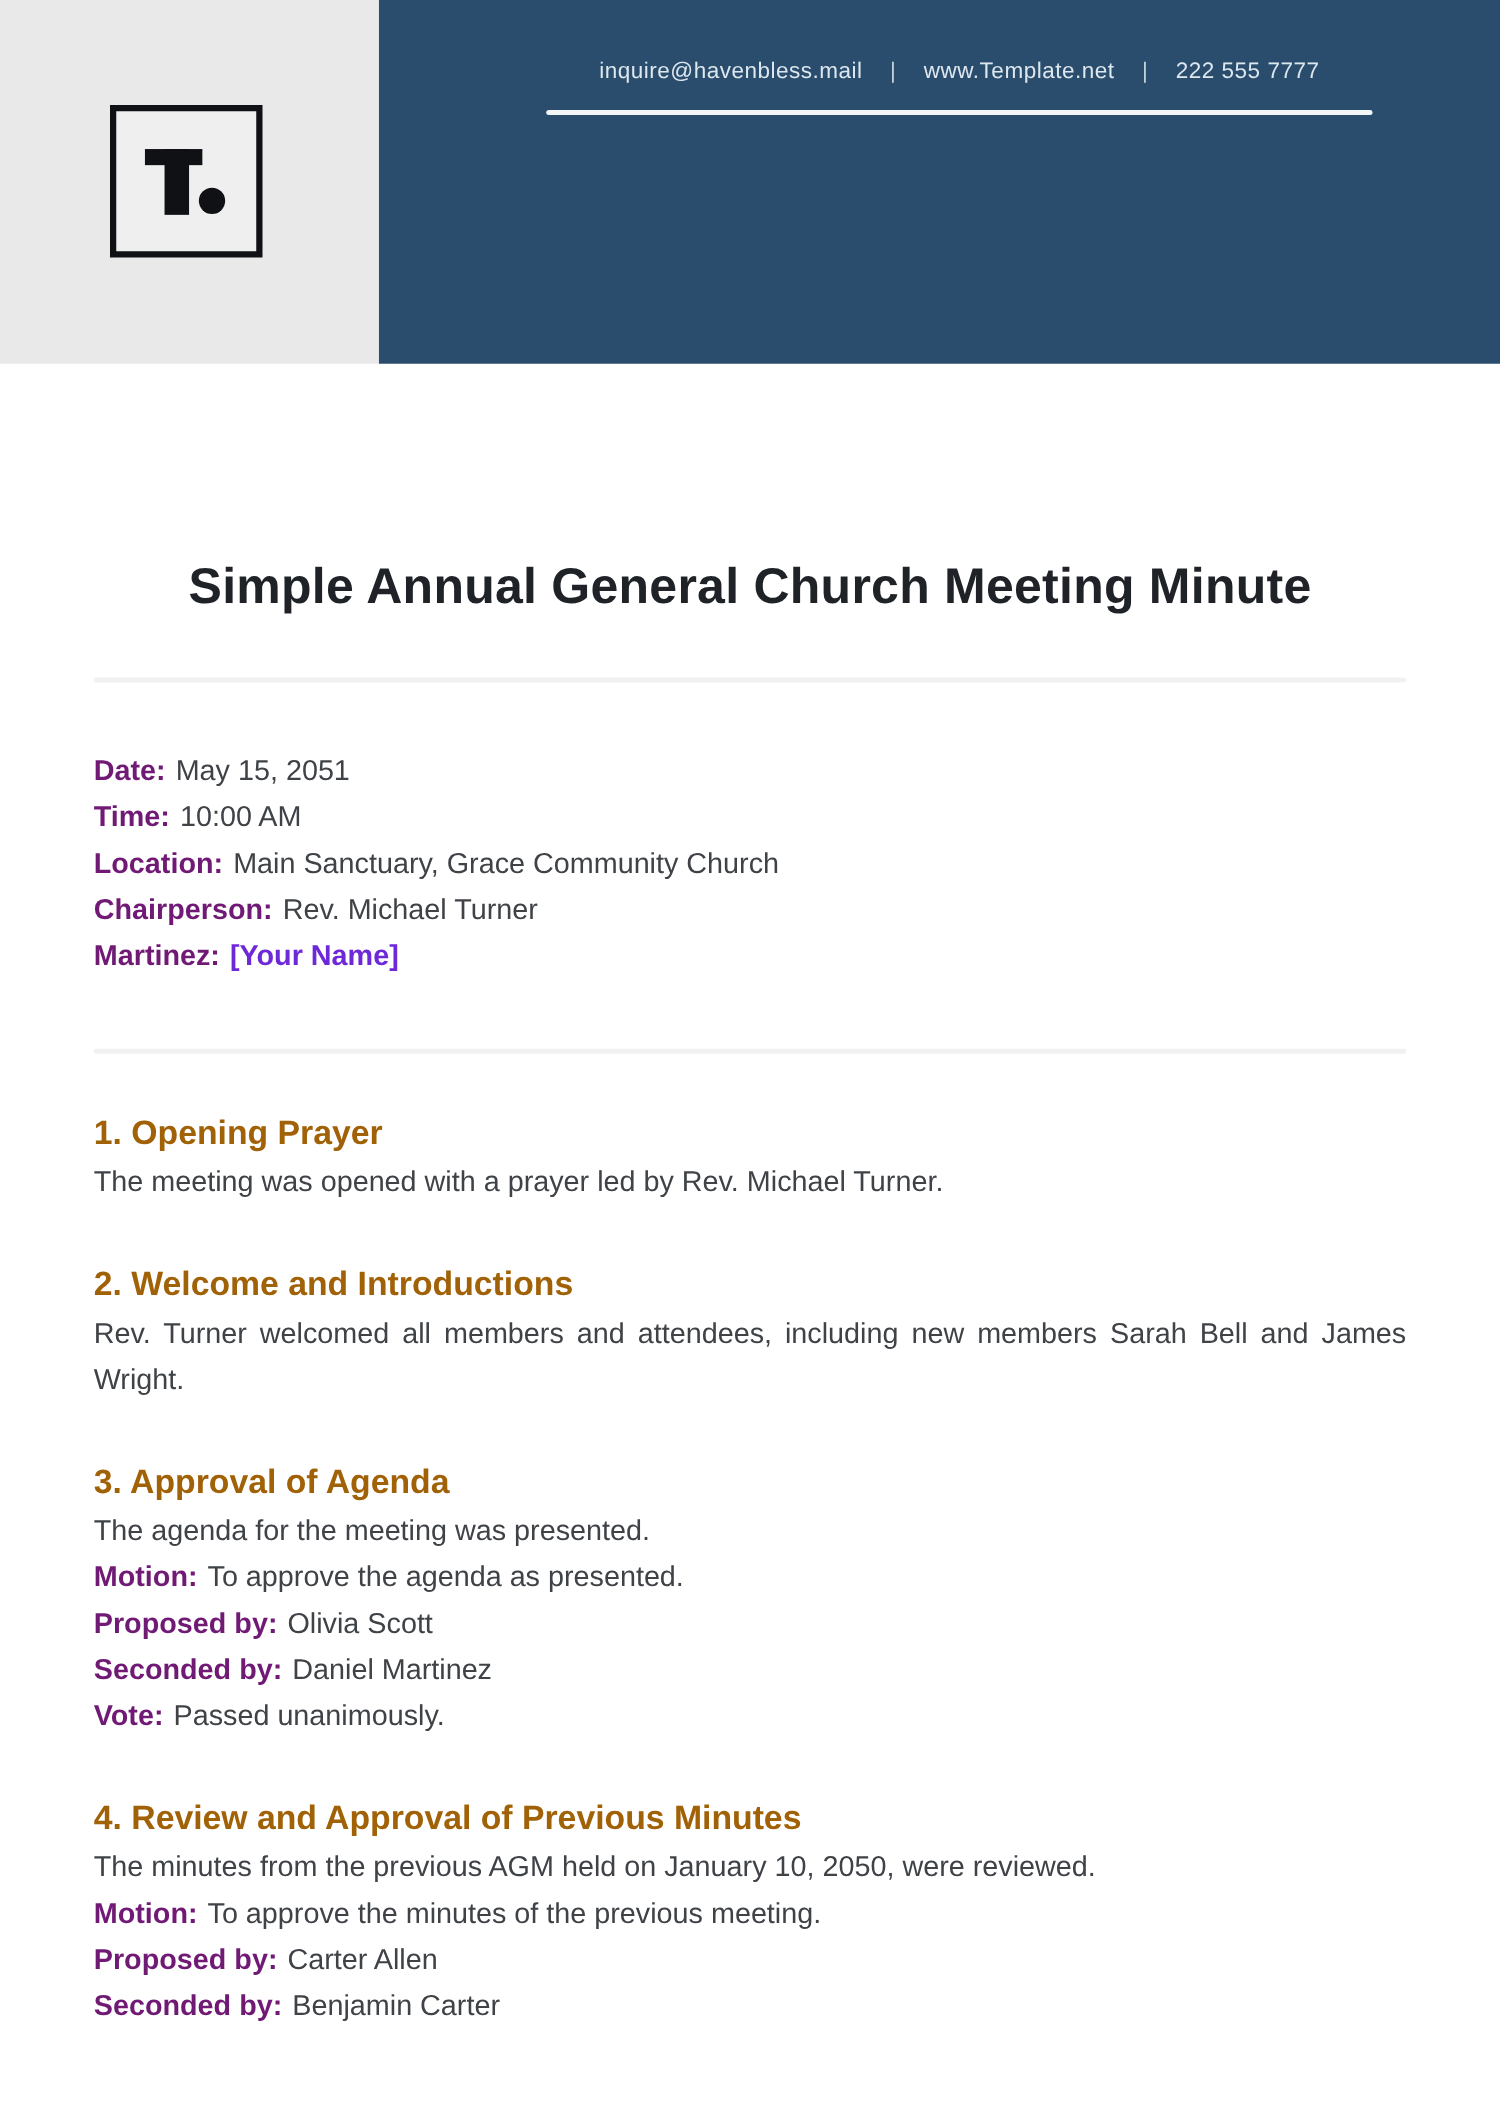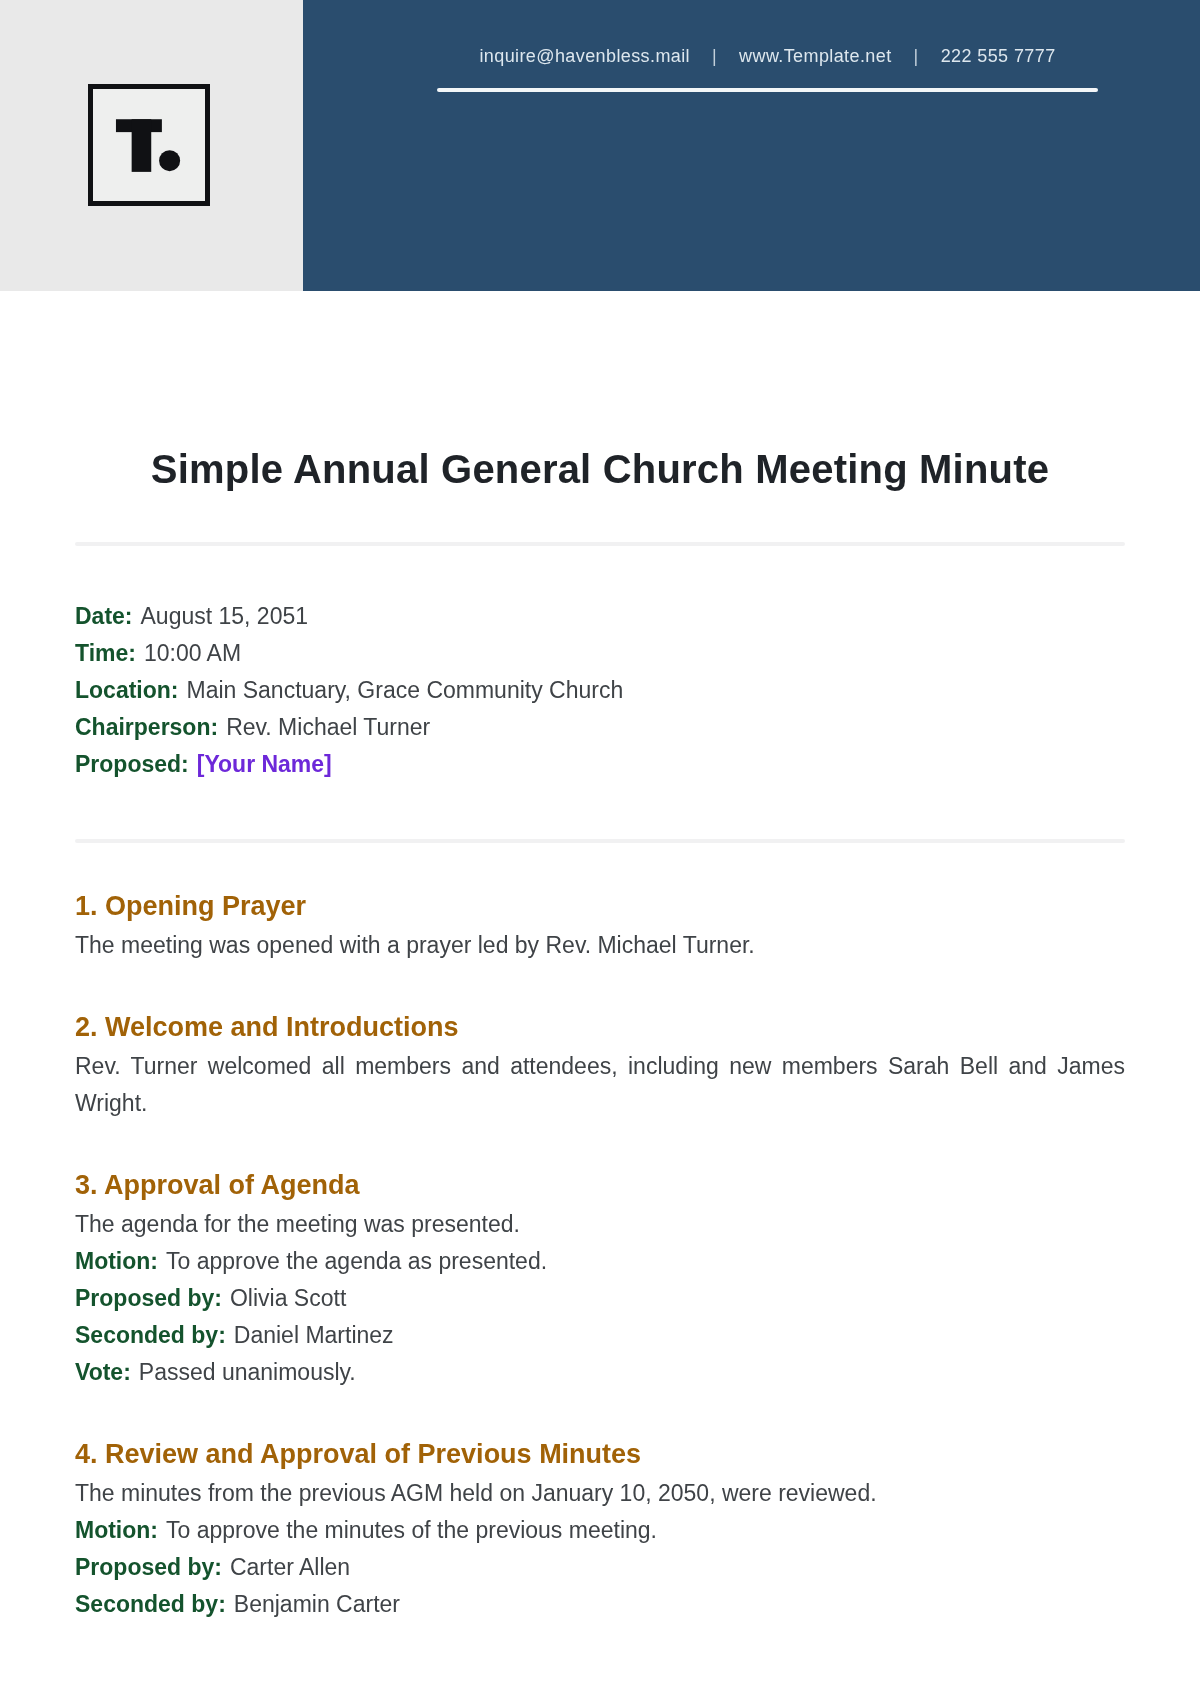--- a/index.html
+++ b/index.html
@@ -67,21 +67,21 @@
   }
   .divider-title { margin-top: 50px; }
   .divider-meta  { margin-top: 56px; }
   .meta { margin-top: 52px; }
   .meta p, .body p { margin: 0; }
   .meta p {
     font-size: 23px;
     line-height: 37px;
     color: #3f4347;
   }
-  .meta b, .body b { color: #14532d; font-weight: 700; margin-right: 8px; }
+  .meta b, .body b { color: #701a75; font-weight: 700; margin-right: 8px; }
   .meta .bold-value { font-weight: 700; color: #6d28d9; }
   .section h2 {
     margin: 46px 0 0 0;
     font-size: 27px;
     line-height: 34px;
     font-weight: 700;
     color: #a16207;
   }
   .section .body { margin-top: 4px; }
   .section .body p {
@@ -121,25 +121,25 @@
     </div>
   </header>
 
   <main class="content">
 
     <h1 class="doc-title">Simple Annual General Church Meeting Minute</h1>
 
     <div class="divider divider-title"></div>
 
     <div class="meta">
-      <p><b>Date:</b><span>August 15, 2051</span></p>
+      <p><b>Date:</b><span>May 15, 2051</span></p>
       <p><b>Time:</b><span>10:00 AM</span></p>
       <p><b>Location:</b><span>Main Sanctuary, Grace Community Church</span></p>
       <p><b>Chairperson:</b><span>Rev. Michael Turner</span></p>
-      <p><b>Proposed:</b><span class="bold-value">[Your Name]</span></p>
+      <p><b>Martinez:</b><span class="bold-value">[Your Name]</span></p>
     </div>
 
     <div class="divider divider-meta"></div>
 
     <section class="section">
       <h2>1. Opening Prayer</h2>
       <div class="body">
         <p>The meeting was opened with a prayer led by Rev. Michael Turner.</p>
       </div>
     </section>

